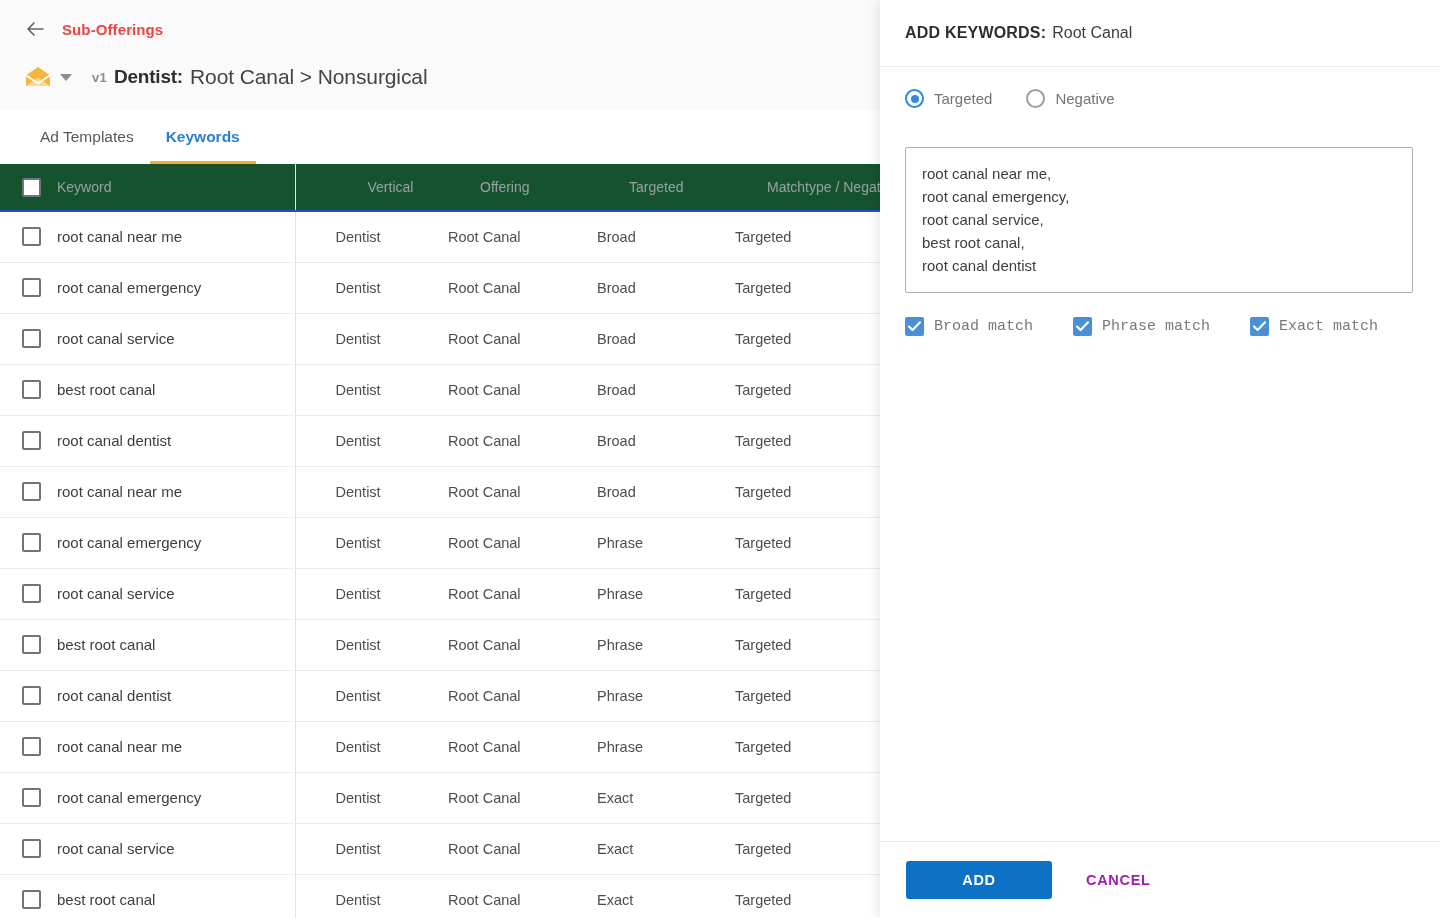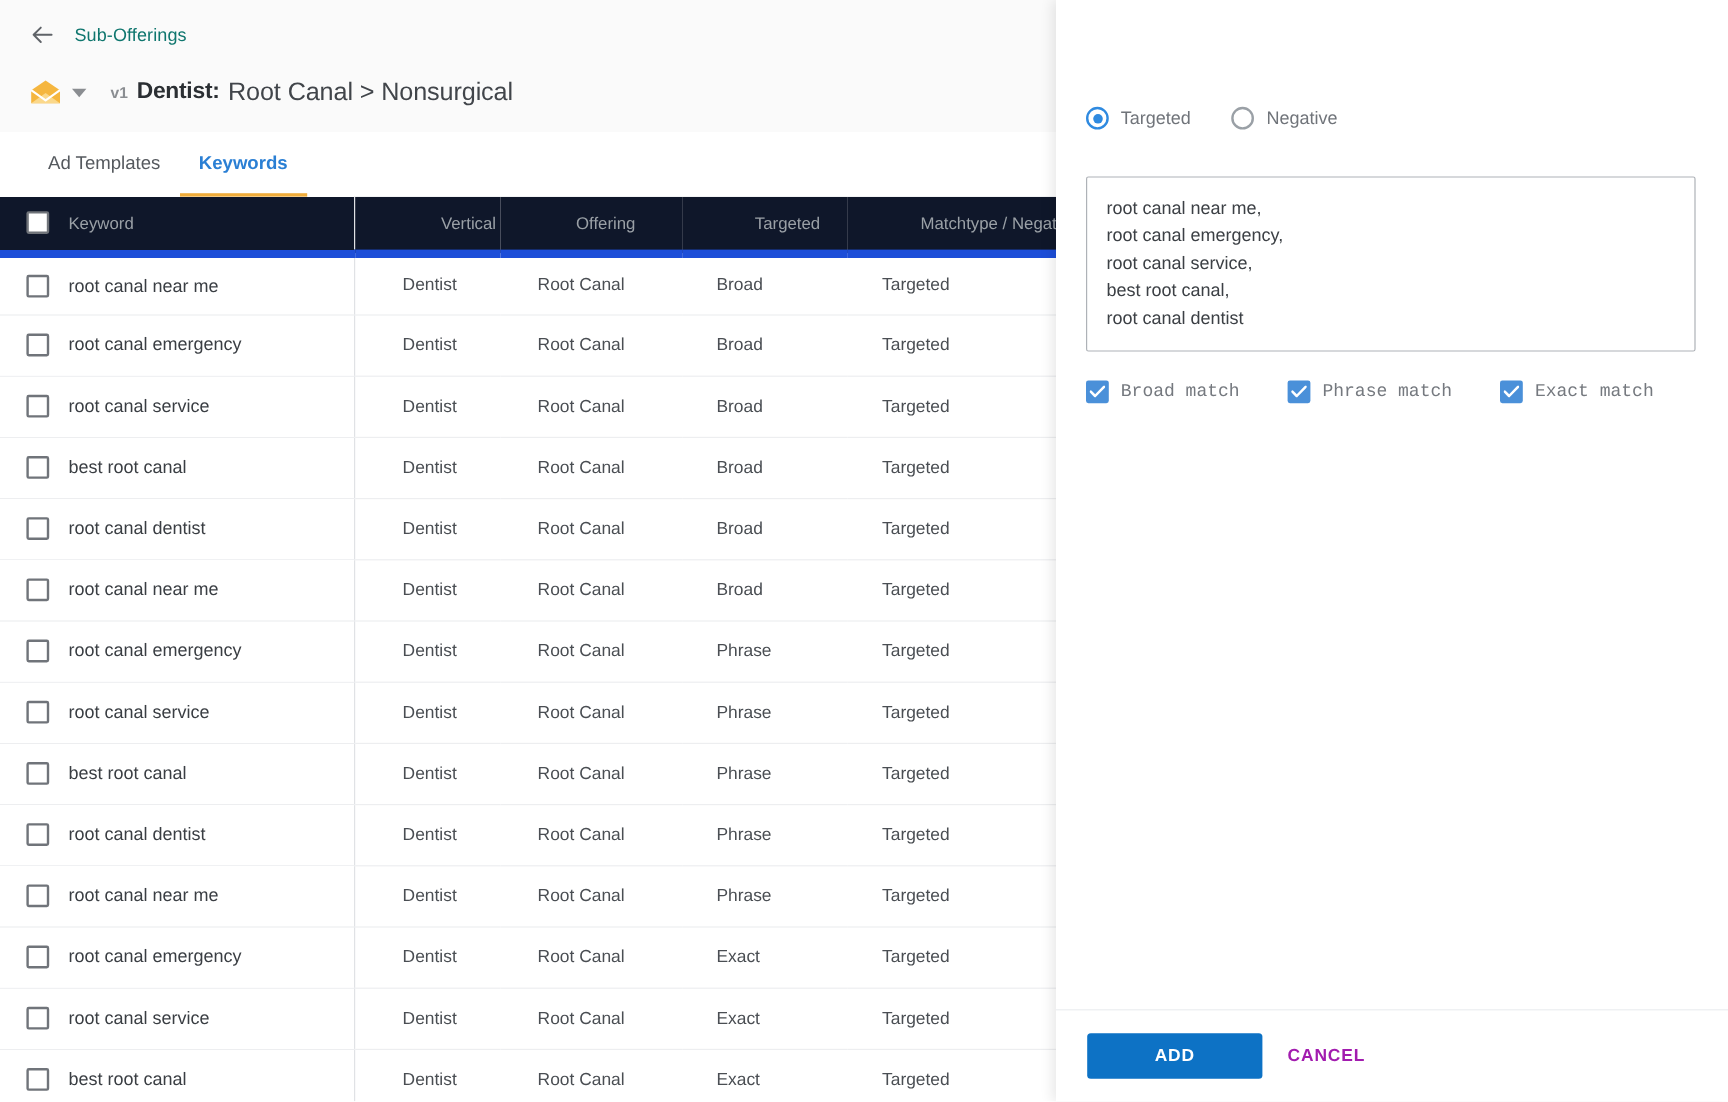--- a/index.html
+++ b/index.html
@@ -49,22 +49,22 @@
   }
   .back-arrow {
     width: 22px; height: 22px;
     display: flex; align-items: center; justify-content: center;
     color: #5f6368;
     cursor: pointer;
   }
   .back-arrow svg { display: block; }
   .breadcrumb-label {
     font-size: 15px;
-    color: #0f766e;
-    font-weight: 400;
+    color: #ef4444;
+    font-weight: 700;
     letter-spacing: .1px;
     cursor: pointer;
   }
 
   .title-row {
     position: absolute;
     left: 24px; top: 60px;
     display: flex;
     align-items: center;
     height: 34px;
@@ -165,22 +165,22 @@
   .col-kw    { width: 295px; }
   .col-vert  { width: 122px; }
   .col-off   { width: 152px; }
   .col-match { width: 137px; }
   .col-tn    { width: 174px; }
 
   .ktable thead th {
     height: 47px;
     font-size: 14px;
     color: #9aa0a6;
-    background: #0f172a;
-    border-bottom: 7px solid #1d4ed8;
+    background: #14532d;
+    border-bottom: 2px solid #1d4ed8;
     padding: 0;
   }
   .ktable tbody td {
     height: 51px;
     font-size: 14.5px;
     color: #44484d;
     background: #fff;
     border-bottom: 1px solid #edeef0;
     padding: 0;
   }
@@ -342,21 +342,21 @@
 
   .panel-footer {
     position: absolute;
     left: 0; bottom: 0;
     width: 560px;
     height: 77px;
     border-top: 1px solid #eceef0;
     display: flex;
     align-items: center;
     padding-left: 26px;
-    gap: 21px;
+    gap: 34px;
   }
   .btn-add {
     width: 146px;
     height: 38px;
     background: #0d72c5;
     color: #fff;
     border: none;
     border-radius: 3px;
     font-family: "Liberation Sans", sans-serif;
     font-size: 14.5px;
@@ -731,20 +731,24 @@
                 <div class="pad-tn"><span class="td-plain">Targeted</span></div>
               </td>
             </tr>
           </tbody>
       </table>
     </div>
   </div>
 
   <div id="panel">
 
+    <div class="panel-header">
+      <span class="panel-title-strong">ADD KEYWORDS:</span>
+      <span class="panel-title-light">Root Canal</span>
+    </div>
 
     <div class="radio-row">
       <label class="radio-opt">
         <span class="radio on"></span>
         <span class="radio-label">Targeted</span>
       </label>
       <label class="radio-opt">
         <span class="radio"></span>
         <span class="radio-label">Negative</span>
       </label>

